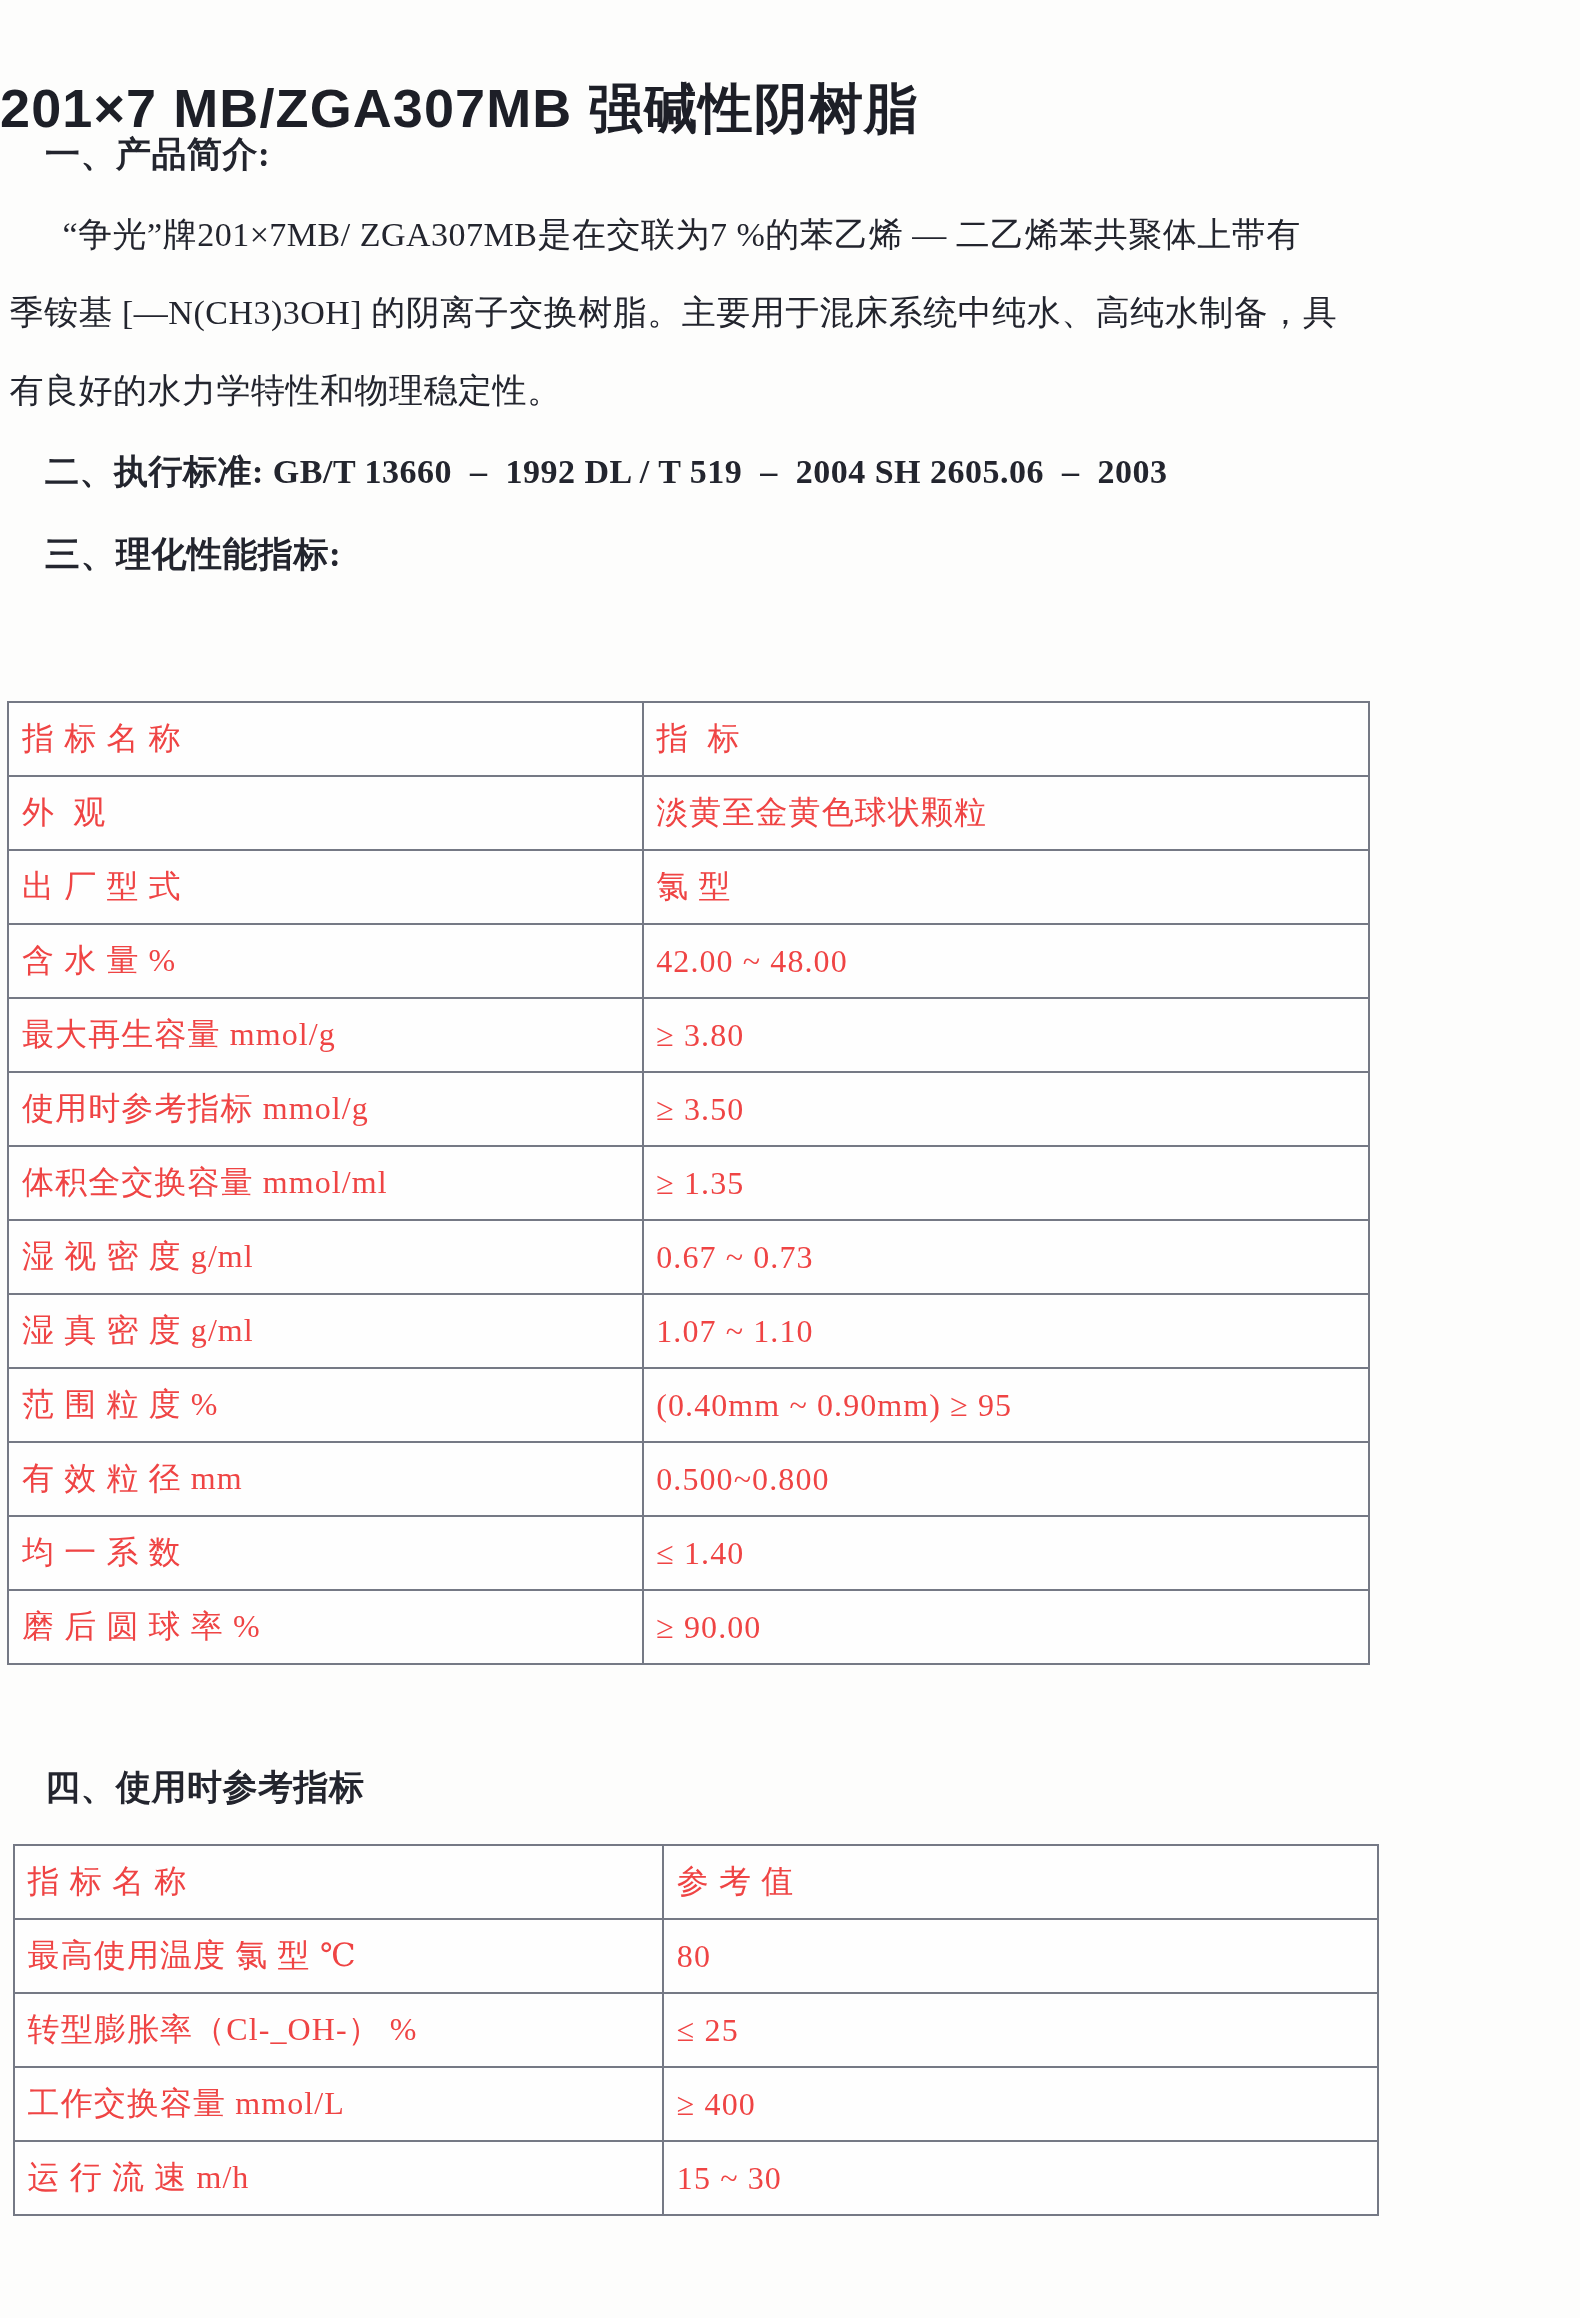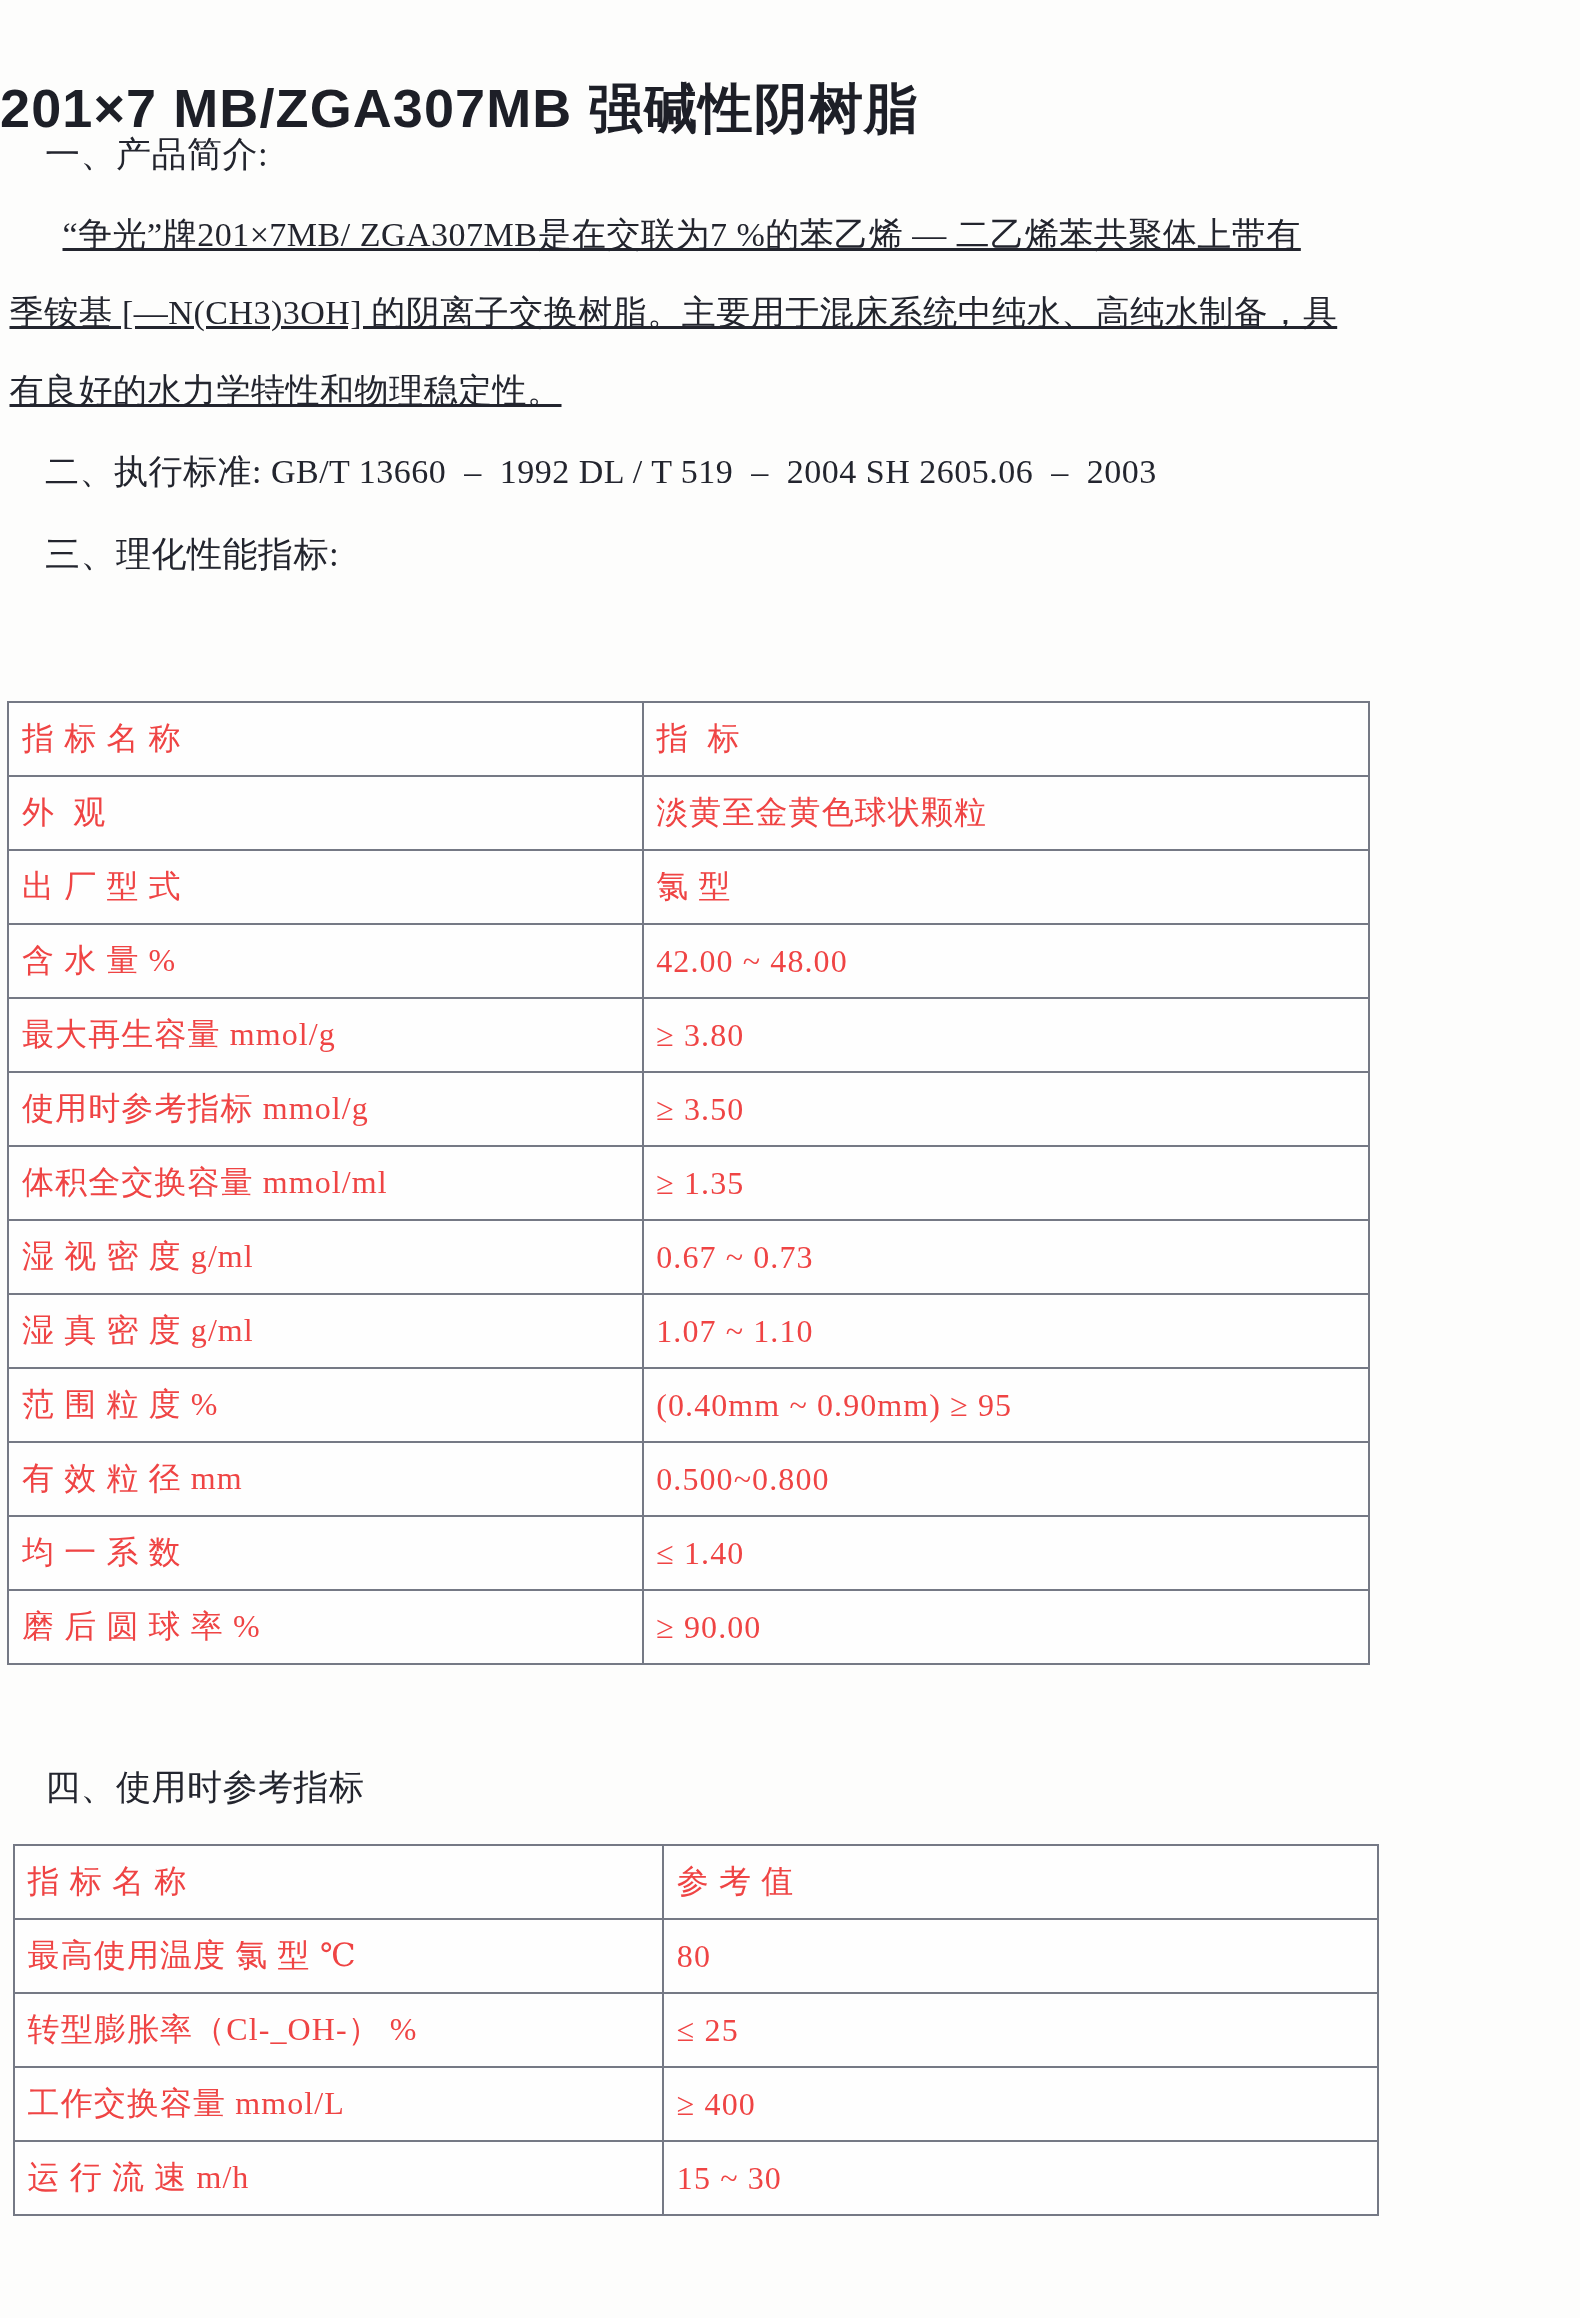--- a/index.html
+++ b/index.html
@@ -28,34 +28,34 @@
     color: #1d1f27;
     white-space: pre-wrap;
   }
   .heading {
     position: absolute;
     left: 45px;
     font-size: 35px;
     letter-spacing: 0.5px;
     white-space: pre-wrap;
     color: #23252e;
+    font-weight: bold;
   }
   .h-s1 { top: 131px; }
   .h-s2 { top: 449px; font-size: 34px; width: 1528px; }
   .h-s3 { top: 531px; }
   .h-s4 { top: 1764px; }
   .para {
     position: absolute;
     top: 196px;
     left: 9.5px;
     width: 1555px;
     font-size: 34px;
     line-height: 78px;
     letter-spacing: 0.5px;
-    text-decoration: underline;
   }
   .pline { white-space: pre-wrap; }
   .pline.indent { text-indent: 53px; }
   table {
     position: absolute;
     border-collapse: collapse;
     table-layout: fixed;
     background: #fefefe;
     border: 2.6px solid #61656f;
   }

